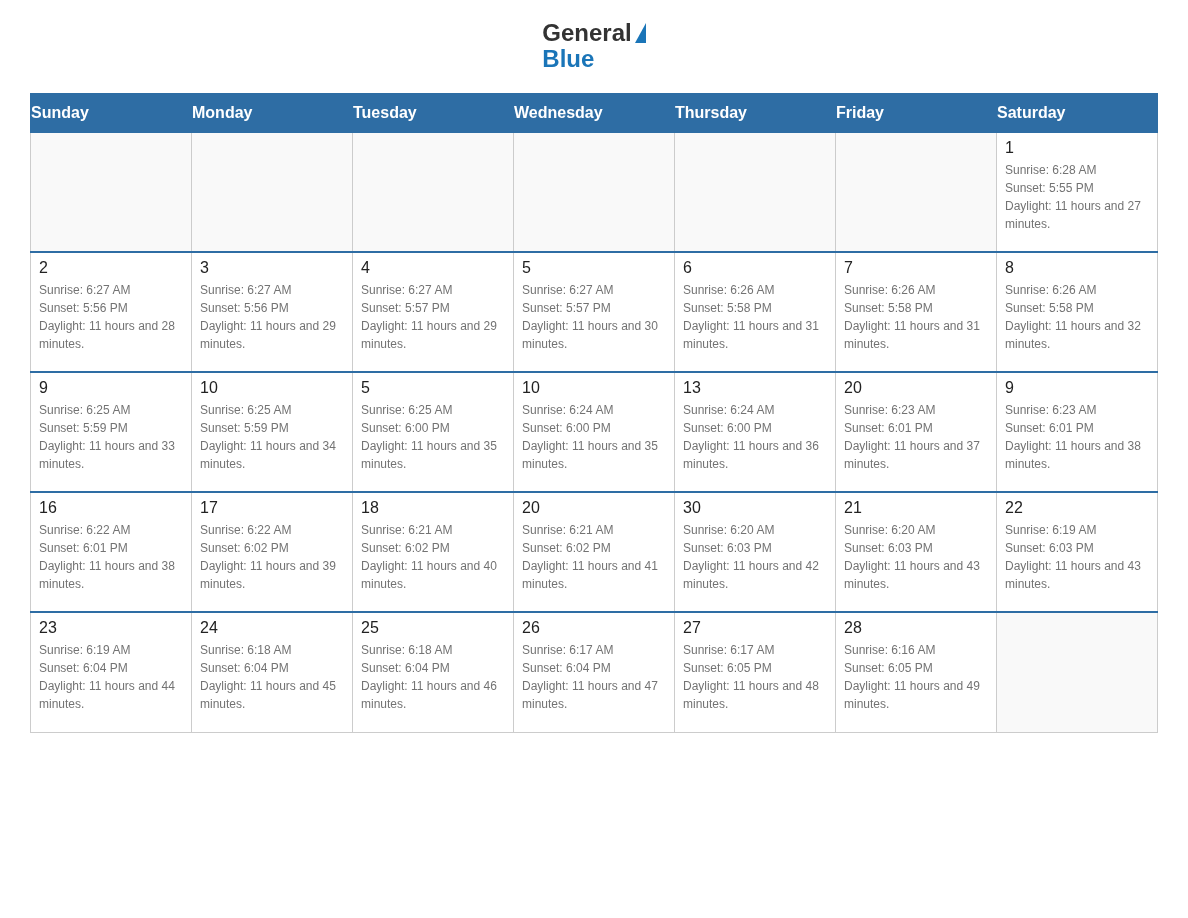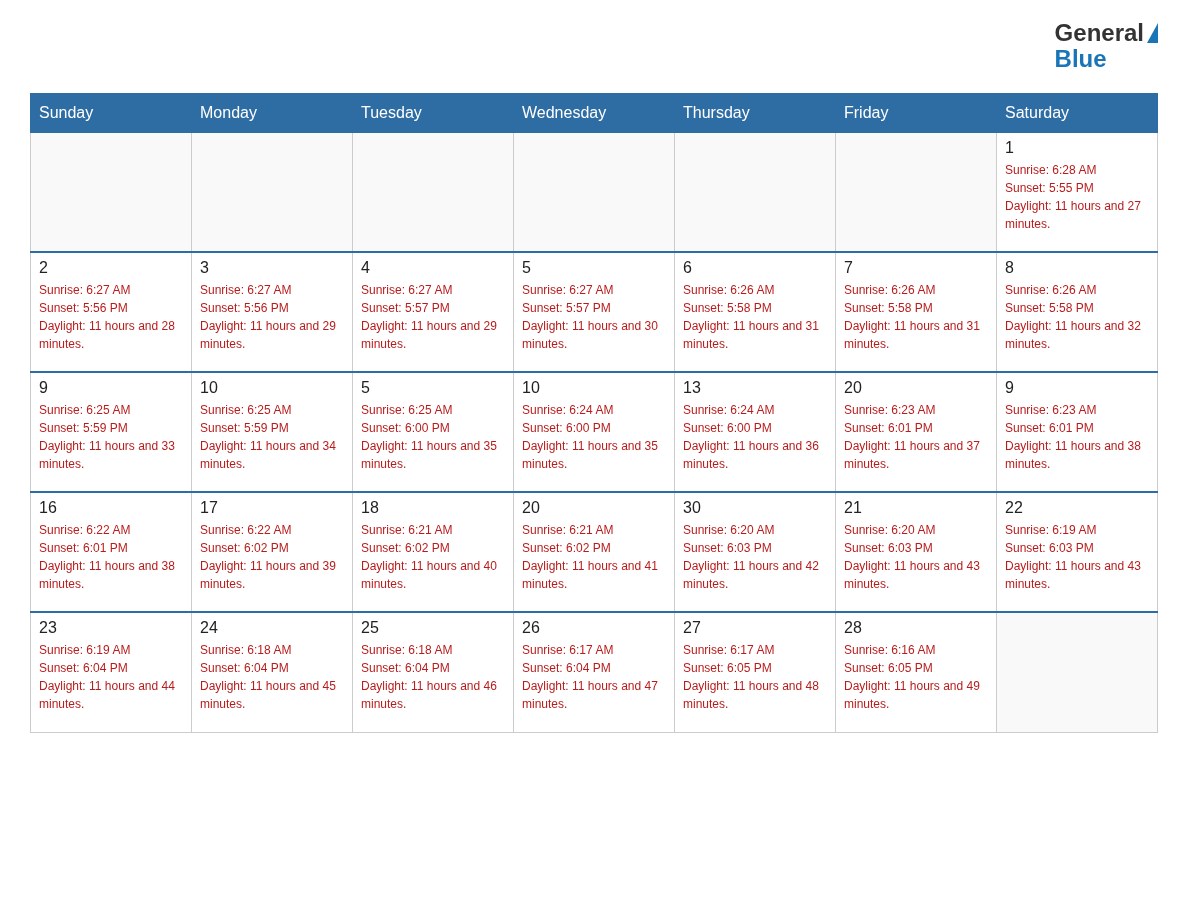--- a/index.html
+++ b/index.html
@@ -5,21 +5,21 @@
     * { box-sizing: border-box; margin: 0; padding: 0; }
     body {
       font-family: Arial, Helvetica, sans-serif;
       background: #fff;
       padding: 20px 30px;
       width: 1188px;
       min-height: 918px;
     }
     .header {
       display: flex;
-      justify-content: flex-end;
+      justify-content: center;
       align-items: flex-start;
       margin-bottom: 20px;
     }
     .logo {
       display: flex;
       align-items: center;
       gap: 4px;
     }
     .title-section {
       text-align: right;
@@ -37,22 +37,22 @@
     }
     .calendar {
       width: 100%;
       border-collapse: collapse;
       border: 1px solid #aaa;
     }
     .calendar th {
       background-color: #2e6da4;
       color: #fff;
       font-size: 16px;
-      font-weight: normal;
-      padding: 10px 8px;
+      font-weight: bold;
+      padding: 10px 0;
       text-align: left;
       border: 1px solid #2e6da4;
     }
     .calendar td {
       vertical-align: top;
       padding: 6px 8px;
       border: 1px solid #ccc;
       width: 14.28%;
       height: 120px;
       font-size: 12.5px;
@@ -63,21 +63,21 @@
       background: #f9f9f9;
     }
     .day-number {
       font-size: 16px;
       color: #222;
       display: block;
       margin-bottom: 4px;
     }
     .day-info {
       font-size: 12px;
-      color: #b91c1c;
+      color: #737373;
       line-height: 1.5;
     }
     .row-border td {
       border-top: 2px solid #2e6da4;
     }
   </style>
 </head>
 <body>
 
 <div class="header">

